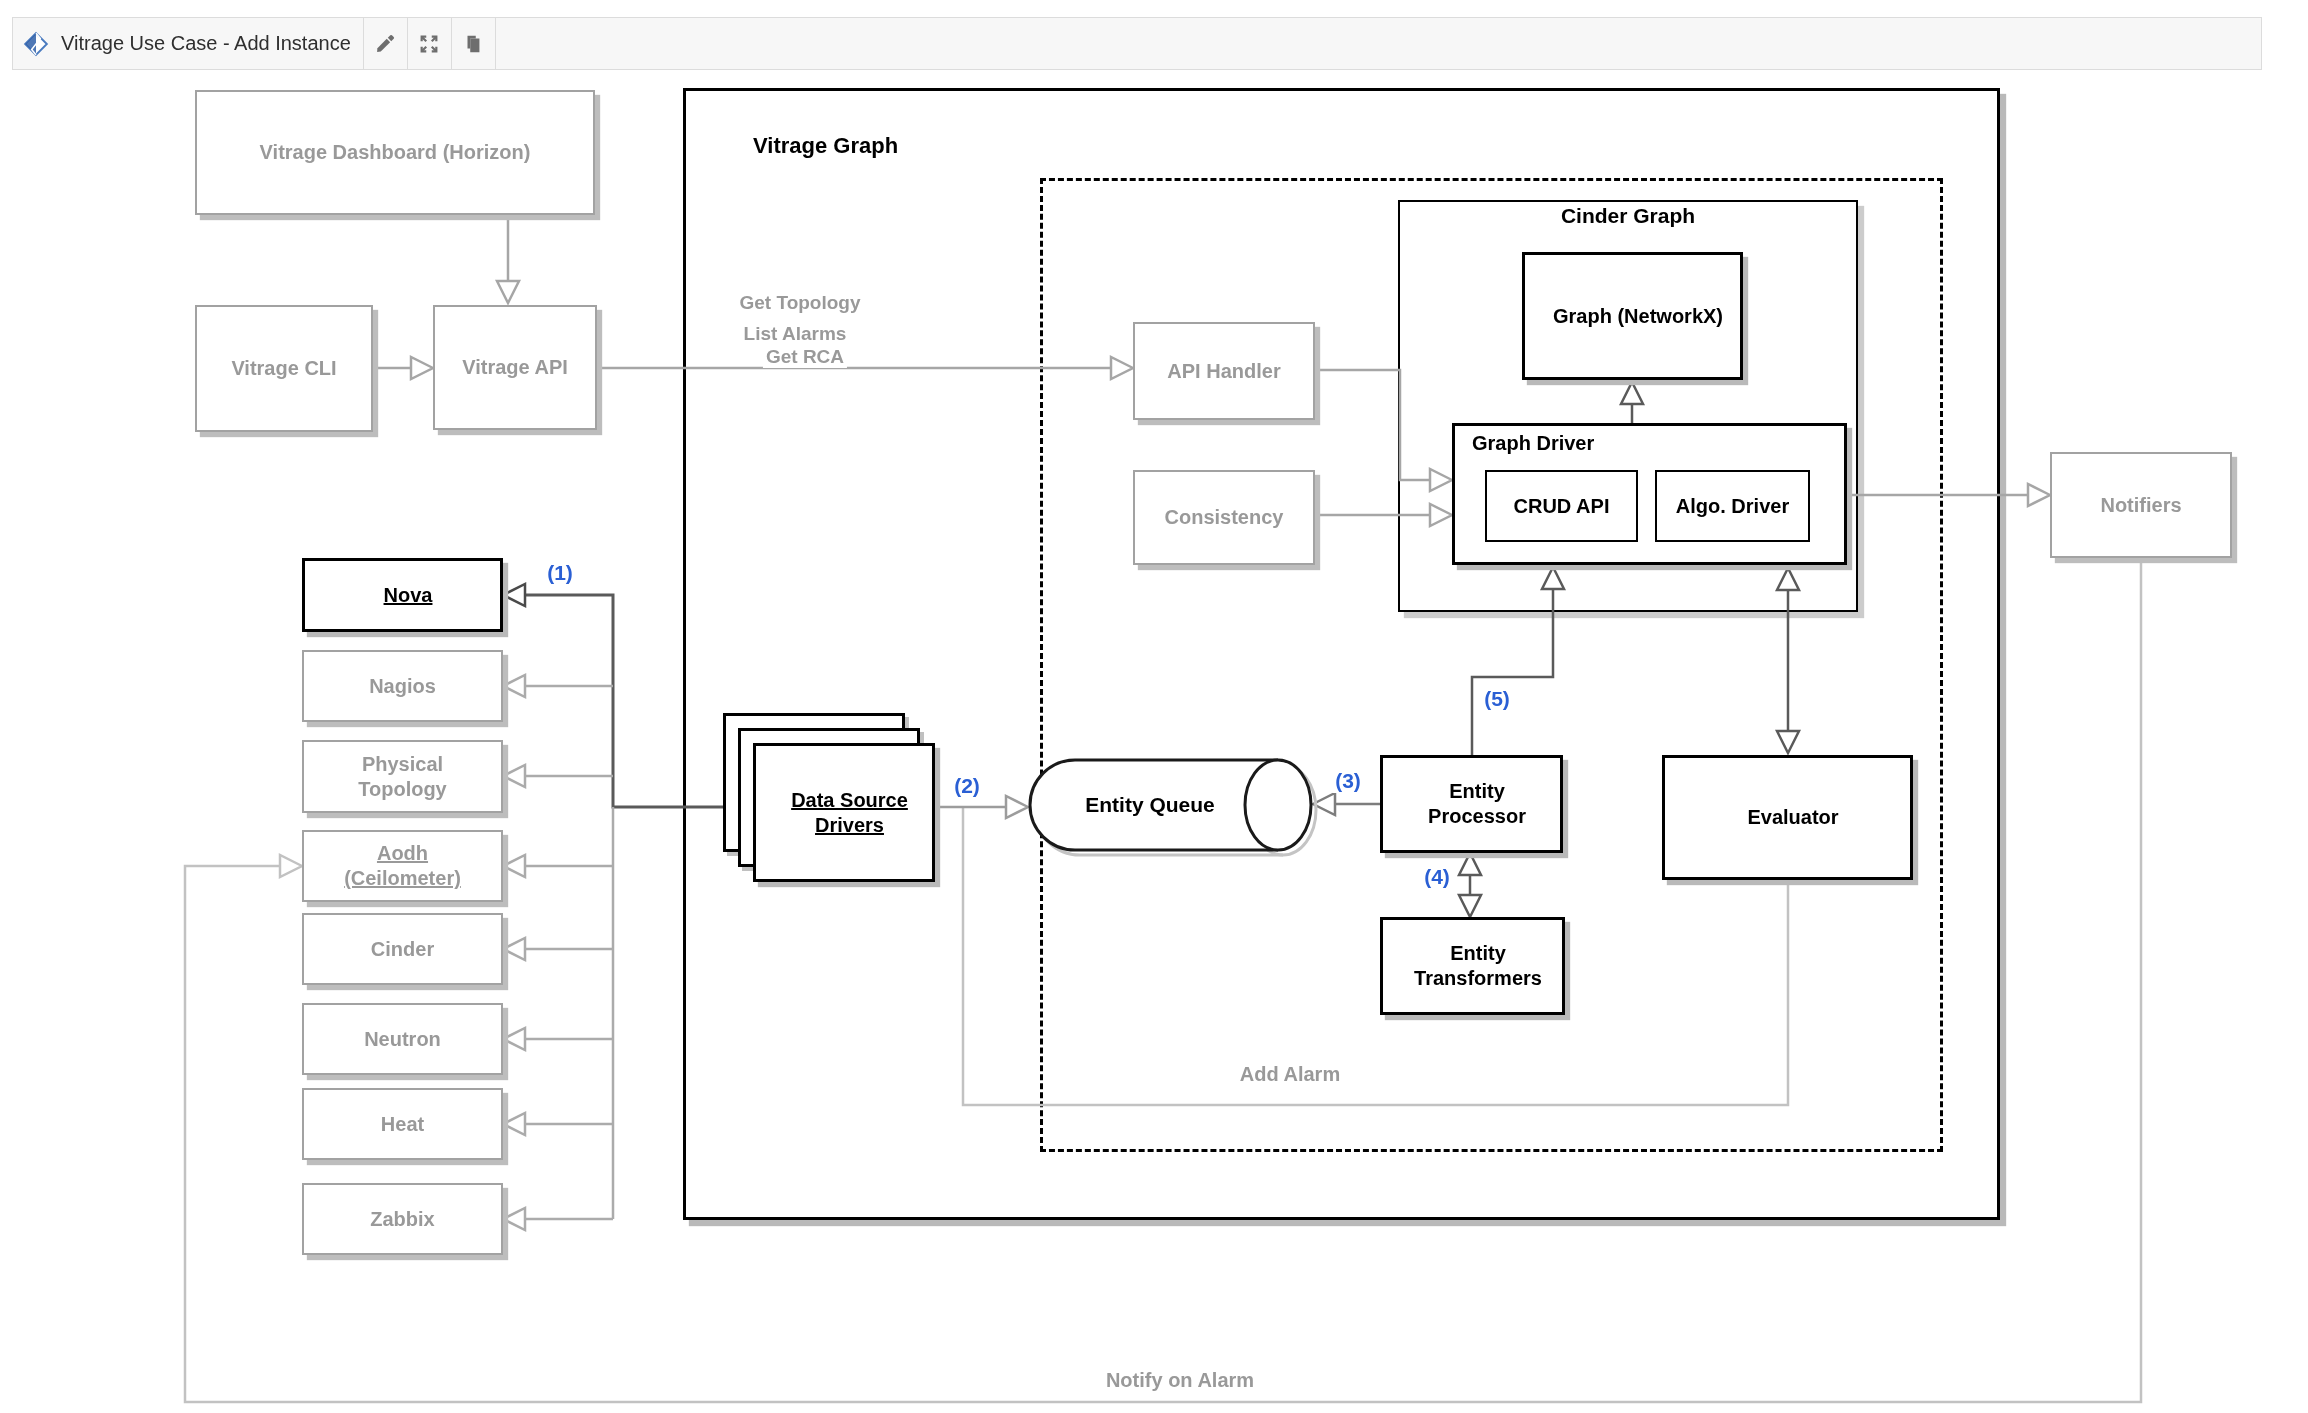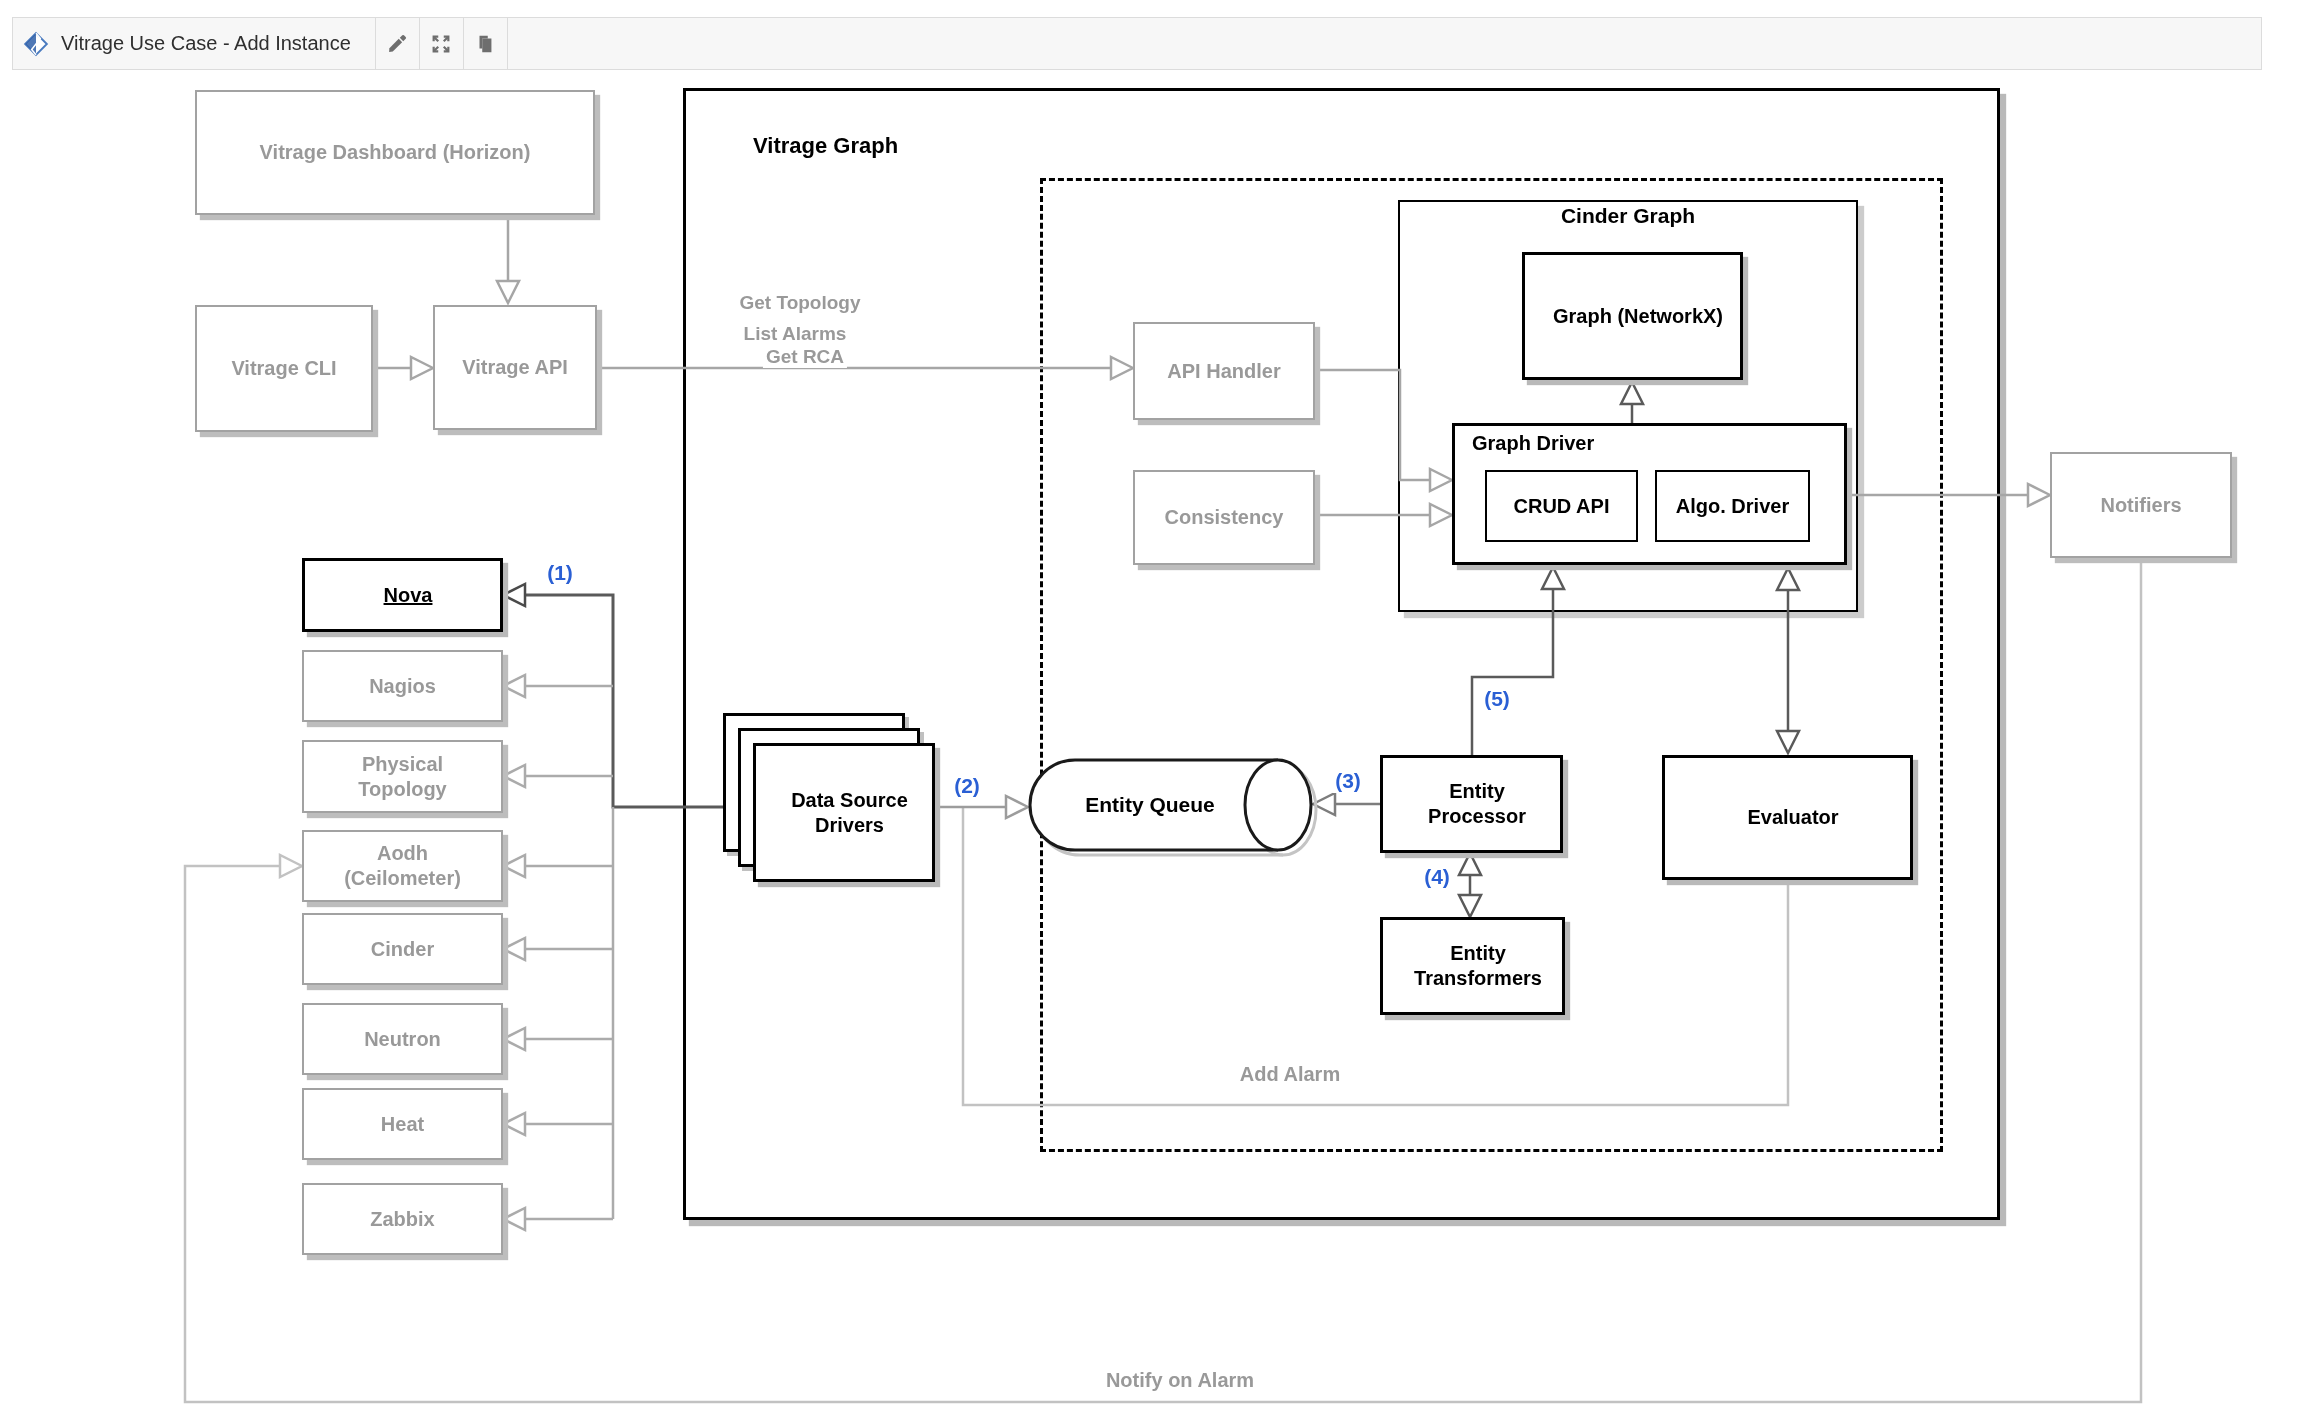--- a/index.html
+++ b/index.html
@@ -2,21 +2,21 @@
 <html><head>
 <meta charset="utf-8">
 <style>
   html,body{margin:0;padding:0;background:#fff;}
   .stage{position:relative;width:2308px;height:1413px;background:#fff;overflow:hidden;
          font-family:"Liberation Sans",sans-serif;}
   
   .toolbar{position:absolute;left:12px;top:17px;width:2250px;height:53px;display:flex;
            background:#f7f7f7;border:1px solid #dcdcdc;box-sizing:border-box;}
   .tb-cell{display:flex;align-items:center;height:100%;box-sizing:border-box;border-right:1px solid #dcdcdc;}
-  .tb-title-cell{padding:0 24px 0 10px;gap:12px;}
+  .tb-title-cell{padding:0 12px 0 10px;gap:12px;}
   .tb-title{font-size:20px;color:#2f2f2f;white-space:nowrap;}
   .tb-btn{width:44px;justify-content:center;background:transparent;border:none;border-right:1px solid #dcdcdc;
           cursor:pointer;padding:0;}
   .tb-rest{flex:1;border-right:none;}
   
   .box{position:absolute;background:#fff;display:flex;align-items:center;justify-content:center;
        text-align:center;font-weight:bold;box-sizing:border-box;line-height:1.25;}
   .box.gray{border:2px solid #a2a2a2;color:#999;box-shadow:5px 5px 1px #bdbdbd;font-size:20px;}
   .box.dark{border:3px solid #000;color:#000;box-shadow:5px 5px 1px #b9b9b9;font-size:20px;padding-left:11px;}
   .box.thin-dark{border:2px solid #000;color:#000;font-size:20px;}
@@ -26,21 +26,21 @@
   .eg-box{border:2px solid #000;background:#fff;box-shadow:6px 6px 1px #cccccc;}
   .gd-box{border:3px solid #000;background:#fff;box-shadow:5px 5px 1px #b9b9b9;}
   .stack-layer{position:absolute;border:3px solid #000;background:#fff;box-sizing:border-box;
                box-shadow:4px 4px 0 #c0c0c0;}
   .ctitle{position:absolute;font-weight:bold;color:#000;white-space:nowrap;}
   .edge-label{position:absolute;transform:translate(-50%,-50%);font-weight:bold;white-space:nowrap;
               background:#fff;padding:0 3px;}
   .edge-label.blue{color:#2a5fd4;font-size:21px;}
   .edge-label.graylbl{color:#999;font-size:19px;}
   .wrap120{max-width:120px;display:inline-block;}
-  .wrap140{max-width:140px;display:inline-block;}
+  .wrap140{max-width:140px;display:inline-block;text-decoration:underline;}
   .wrap150{max-width:155px;display:inline-block;}
   svg.connectors{position:absolute;left:0;top:0;pointer-events:none;}
 </style>
 </head>
 <body>
 
 <div class="stage">
 
   <div class="toolbar">
     <div class="tb-cell tb-title-cell">

